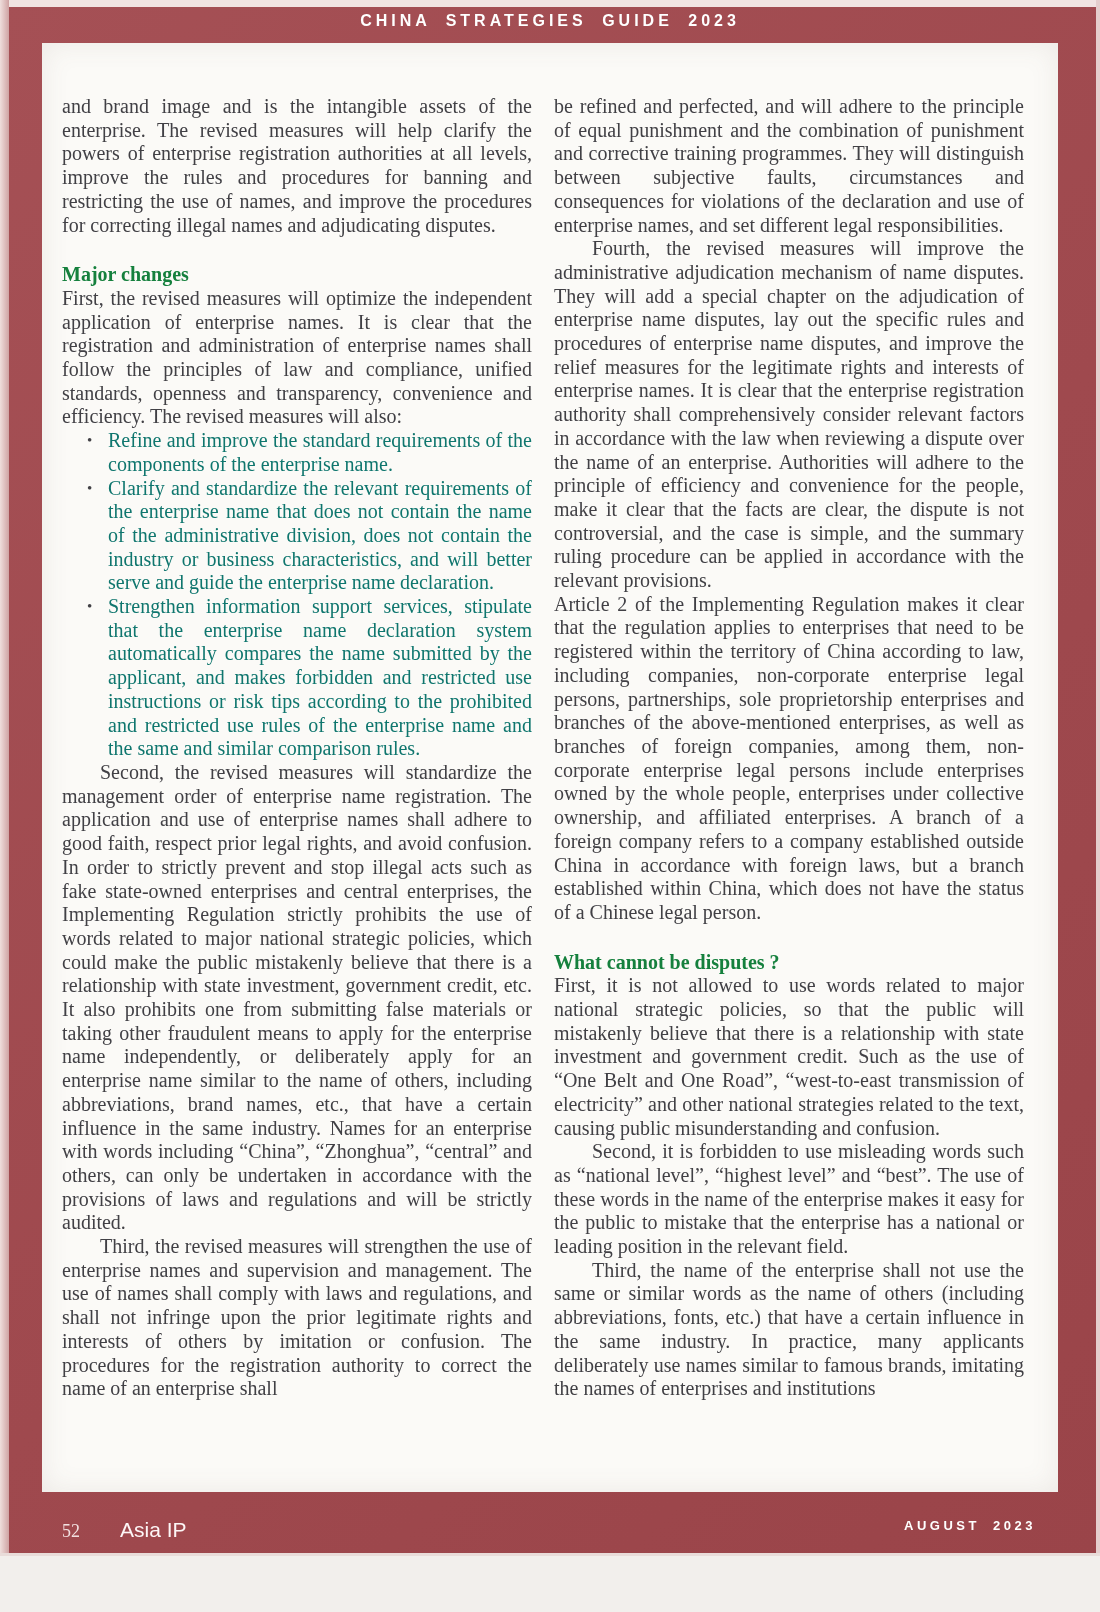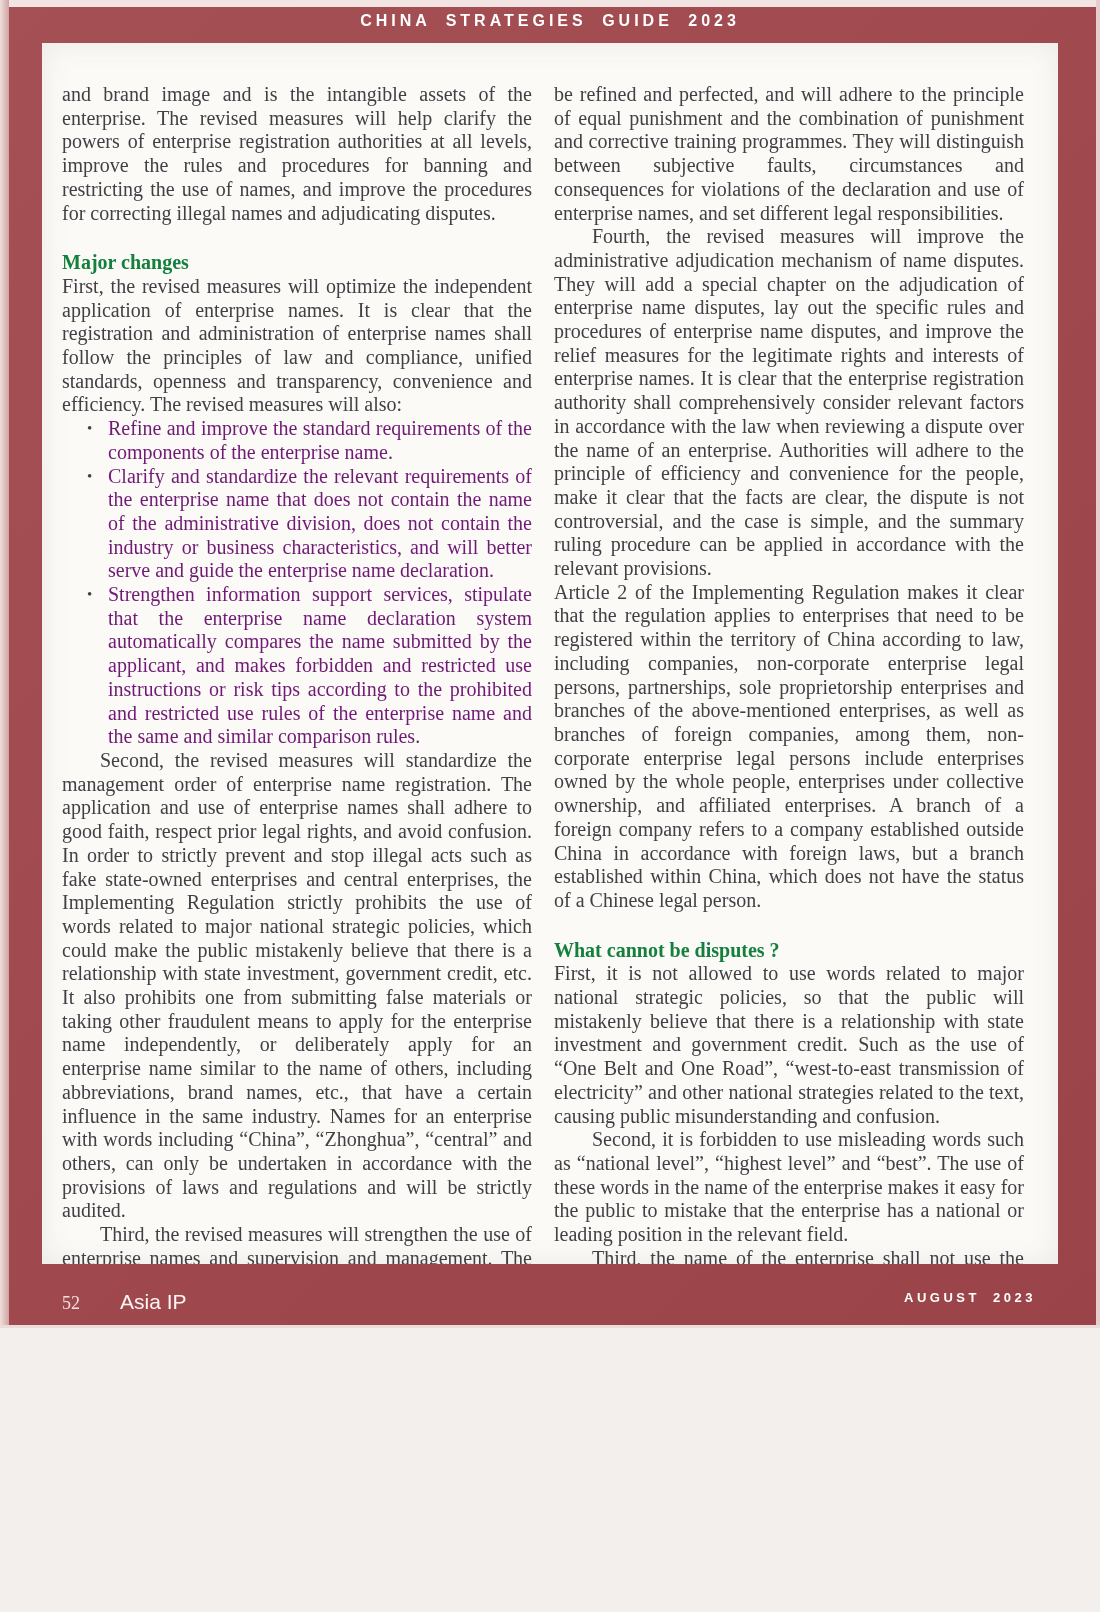--- a/index.html
+++ b/index.html
@@ -1,18 +1,18 @@
 <!DOCTYPE html>
 <html><head>
 <meta charset="utf-8">
 <style>
   html,body{margin:0;padding:0;background:#f2efec;}
   .sheet{
     position:relative;
-    width:1100px;height:1328px;
+    width:1100px;height:1556px;
     background:linear-gradient(135deg,#a55055 0%,#9f494e 55%,#9a4449 100%);
     overflow:hidden;
     font-family:"Liberation Serif", serif;
   }
   
   .scan-edge-top{position:absolute;top:0;left:0;right:0;height:7px;background:#f1e4e2;}
   .scan-edge-left{position:absolute;top:0;left:0;bottom:0;width:9px;background:linear-gradient(to right,#efdedc,#cfa3a3);}
   .scan-edge-right{position:absolute;top:0;right:0;bottom:0;width:4px;background:#e5cecd;}
   .scan-edge-bottom{position:absolute;left:0;right:0;bottom:0;height:3px;background:#e9dcd9;}
 
@@ -41,28 +41,28 @@
     font-size:20px;line-height:23.7px;
     color:#414045;
     text-align:justify;
   }
   .col h3{
     margin:26px 0 0 0;
     font-size:20px;line-height:23.7px;
     color:#15803d;font-weight:bold;
     text-align:left;
   }
-  .col h3:first-child,.col p:first-child{margin-top:0;}
+  .col h3:first-child,.col p:first-child{margin-top:12px;}
   .indent{text-indent:38px;}
   .space-above{margin-top:26px;}
 
   ul.bullets{margin:0;padding:0 0 0 46px;list-style:none;}
   ul.bullets li{
     position:relative;
-    font-size:20px;line-height:23.7px;color:#701a75;
+    font-size:20px;line-height:23.7px;color:#0f766e;
     text-align:justify;
   }
   ul.bullets li::before{
     content:"\2022";
     position:absolute;left:-21px;top:0;
     font-size:15px;color:#414045;
   }
 
   .footer-left{
     position:absolute;left:62px;bottom:14px;

